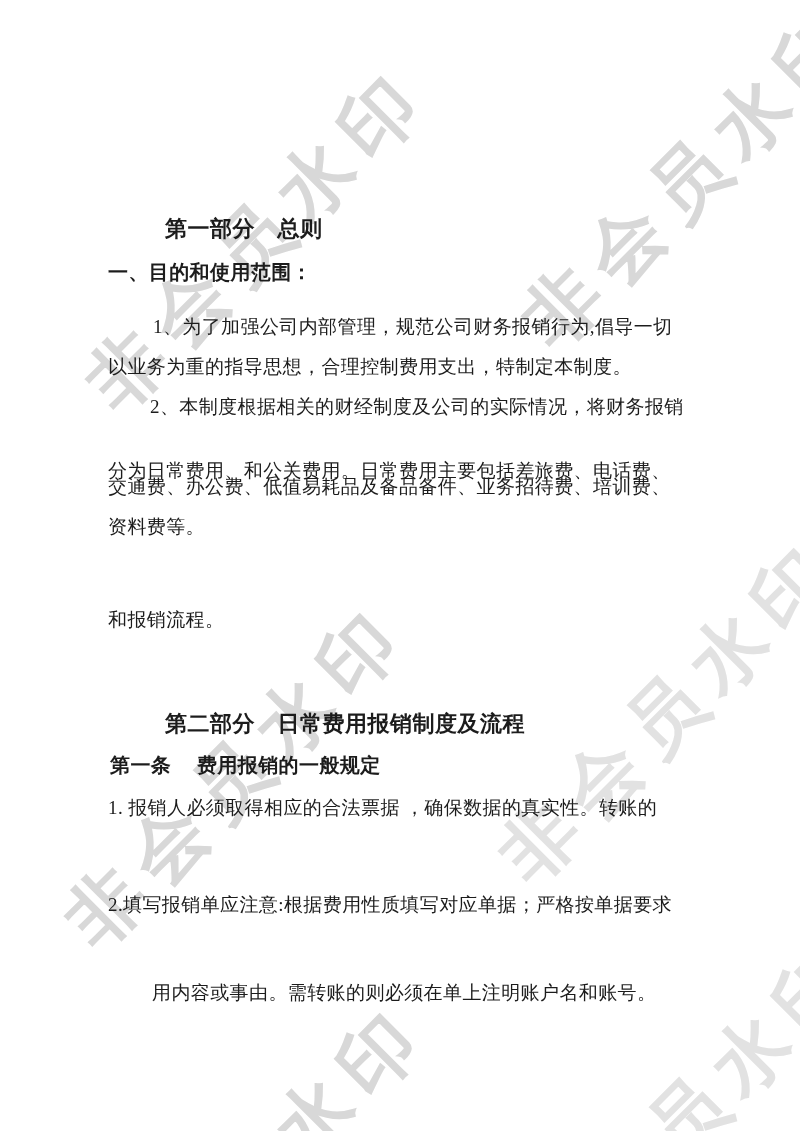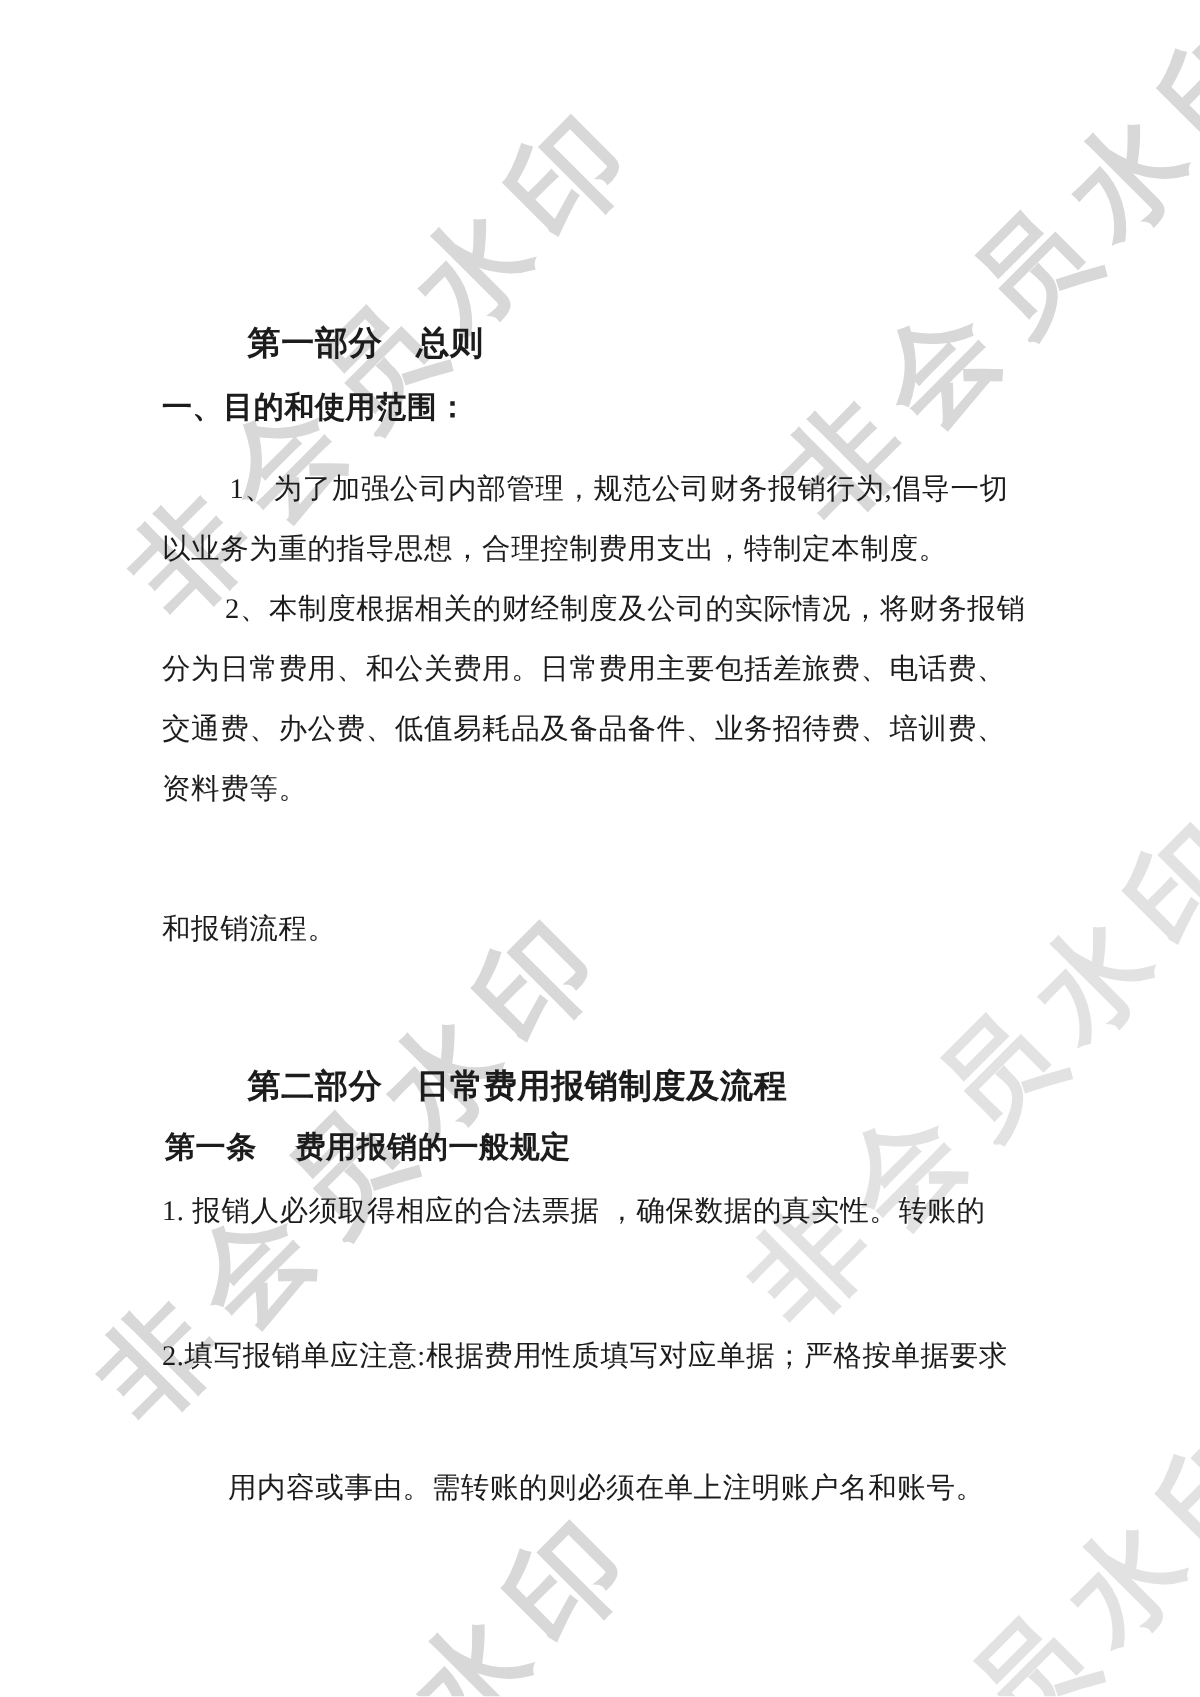--- a/index.html
+++ b/index.html
@@ -86,21 +86,21 @@
   <div class="txt-layer">
 
 
     <div class="line clause-heading" style="left:108px; top:261px;">一、目的和使用范围：</div>
     <div class="line part-heading" style="left:165px; top:216px;">第一部分　总则</div>
 
     <div class="line body-line" style="left:153px; top:316px;">1、为了加强公司内部管理，规范公司财务报销行为,倡导一切</div>
     <div class="line body-line" style="left:108px; top:356px;">以业务为重的指导思想，合理控制费用支出，特制定本制度。</div>
 
     <div class="line body-line" style="left:150px; top:396px;">2、本制度根据相关的财经制度及公司的实际情况，将财务报销</div>
-    <div class="line body-line" style="left:108px; top:436px;">分为日常费用、和公关费用。日常费用主要包括差旅费、电话费、</div>
+    <div class="line body-line" style="left:108px; top:460px;">分为日常费用、和公关费用。日常费用主要包括差旅费、电话费、</div>
     <div class="line body-line" style="left:108px; top:476px;">交通费、办公费、低值易耗品及备品备件、业务招待费、培训费、</div>
     <div class="line body-line" style="left:108px; top:516px;font-family:Liberation Serif, serif;">资料费等。</div>
 
     <div class="line body-line" style="left:108px; top:609px;">和报销流程。</div>
 
     <div class="line part-heading" style="left:165px; top:711px;">第二部分　日常费用报销制度及流程</div>
     <div class="line clause-heading" style="left:110px; top:754px;">第一条　 费用报销的一般规定</div>
 
     <div class="line body-line" style="left:108px; top:797px;">1. 报销人必须取得相应的合法票据 ，确保数据的真实性。转账的</div>
 

